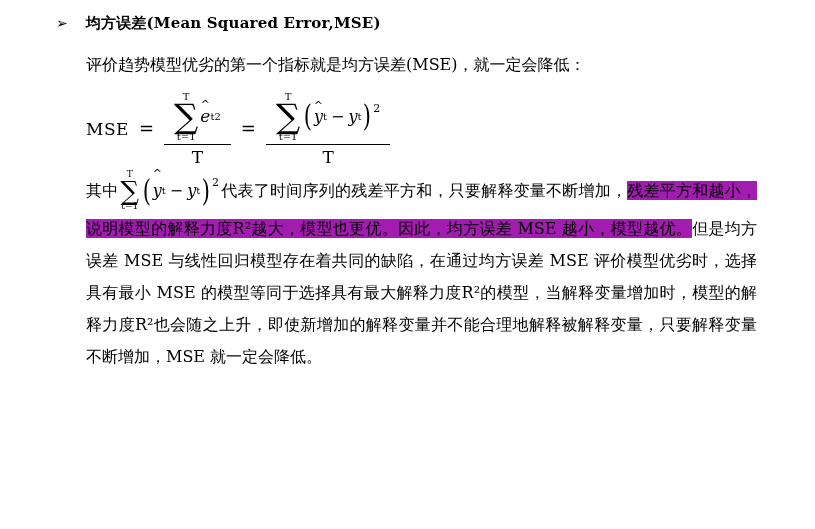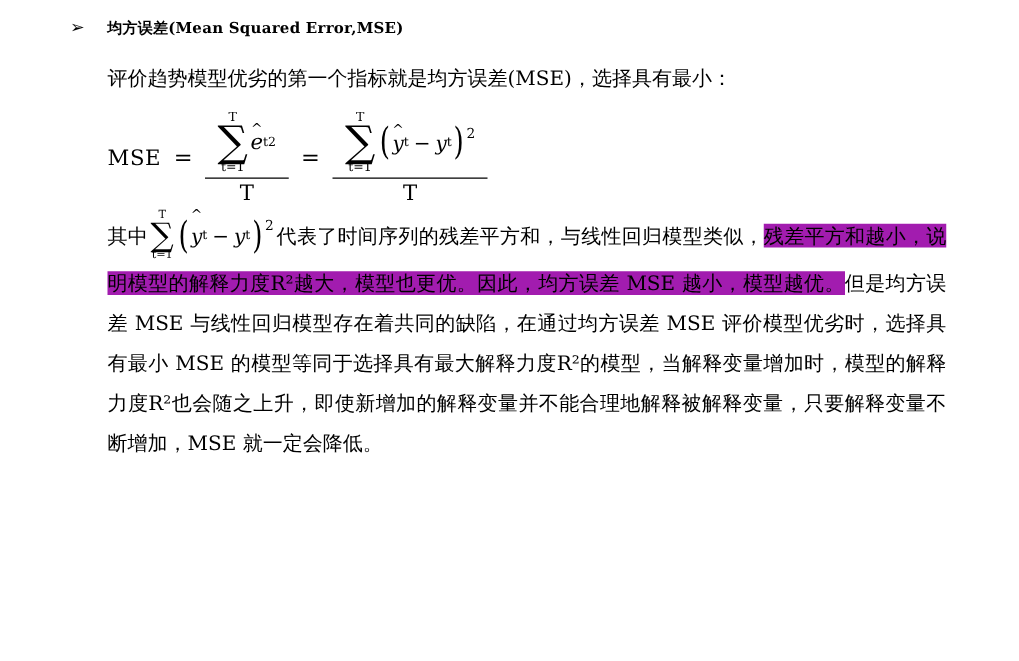--- a/index.html
+++ b/index.html
@@ -31,21 +31,21 @@
   }
   .bullet-arrow {
     font-family: "DejaVu Sans", sans-serif;
     font-size: 14px;
     color: #000;
     line-height: 1;
   }
   .heading-text {
     font-family: "DejaVu Serif", serif;
     font-weight: bold;
-    font-size: 12px;
+    font-size: 15px;
     letter-spacing: 0.2px;
   }
 
   
   .para {
     font-family: "DejaVu Serif", serif;
     font-size: 16px;
     line-height: 2.0;
     text-align: justify;
     margin: 0;
@@ -173,21 +173,21 @@
 </head>
 <body>
 
 <div class="page">
 
   <div class="heading">
     <span class="bullet-arrow">➢</span>
     <span class="heading-text">均方误差(Mean Squared Error,MSE)</span>
   </div>
 
-  <p class="para first">评价趋势模型优劣的第一个指标就是均方误差(MSE)，选择具有最小：</p>
+  <p class="para first">评价趋势模型优劣的第一个指标就是均方误差(MSE)，就一定会降低：</p>
 
   <div class="formula-wrap">
     <div class="mathline">
       <span class="mse-label">MSE</span>
       <span class="eq">=</span>
 
       <span class="frac">
         <span class="num">
           <span class="sum">
             <span class="lim">T</span>
@@ -244,16 +244,16 @@
         <span class="paren">(</span>
         <span class="inner-expr">
           <span class="hatvar"><span class="hat">^</span><span class="var">y</span></span>
           <span class="sub">t</span>
           <span style="margin:0 4px">−</span>
           <span class="var">y</span>
           <span class="sub">t</span>
         </span>
         <span class="paren">)</span>
         <span class="sup-out">2</span>
-      </span><span>代表了时间序列的残差平方和，与线性回归模型类似，</span><span class="hl">残差平方和越小，说明模型的解释力度R²越大，模型也更优。因此，均方误差 MSE 越小，模型越优。</span><span>但是均方误差 MSE 与线性回归模型存在着共同的缺陷，在通过均方误差 MSE 评价模型优劣时，选择具有最小 MSE 的模型等同于选择具有最大解释力度R²的模型，当解释变量增加时，模型的解释力度R²也会随之上升，即使新增加的解释变量并不能合理地解释被解释变量，只要解释变量不断增加，MSE 就一定会降低。</span>
+      </span><span>代表了时间序列的残差平方和，只要解释变量不断增加，</span><span class="hl">残差平方和越小，说明模型的解释力度R²越大，模型也更优。因此，均方误差 MSE 越小，模型越优。</span><span>但是均方误差 MSE 与线性回归模型存在着共同的缺陷，在通过均方误差 MSE 评价模型优劣时，选择具有最小 MSE 的模型等同于选择具有最大解释力度R²的模型，当解释变量增加时，模型的解释力度R²也会随之上升，即使新增加的解释变量并不能合理地解释被解释变量，只要解释变量不断增加，MSE 就一定会降低。</span>
   </p>
 
 </div>
 
 </body></html>

